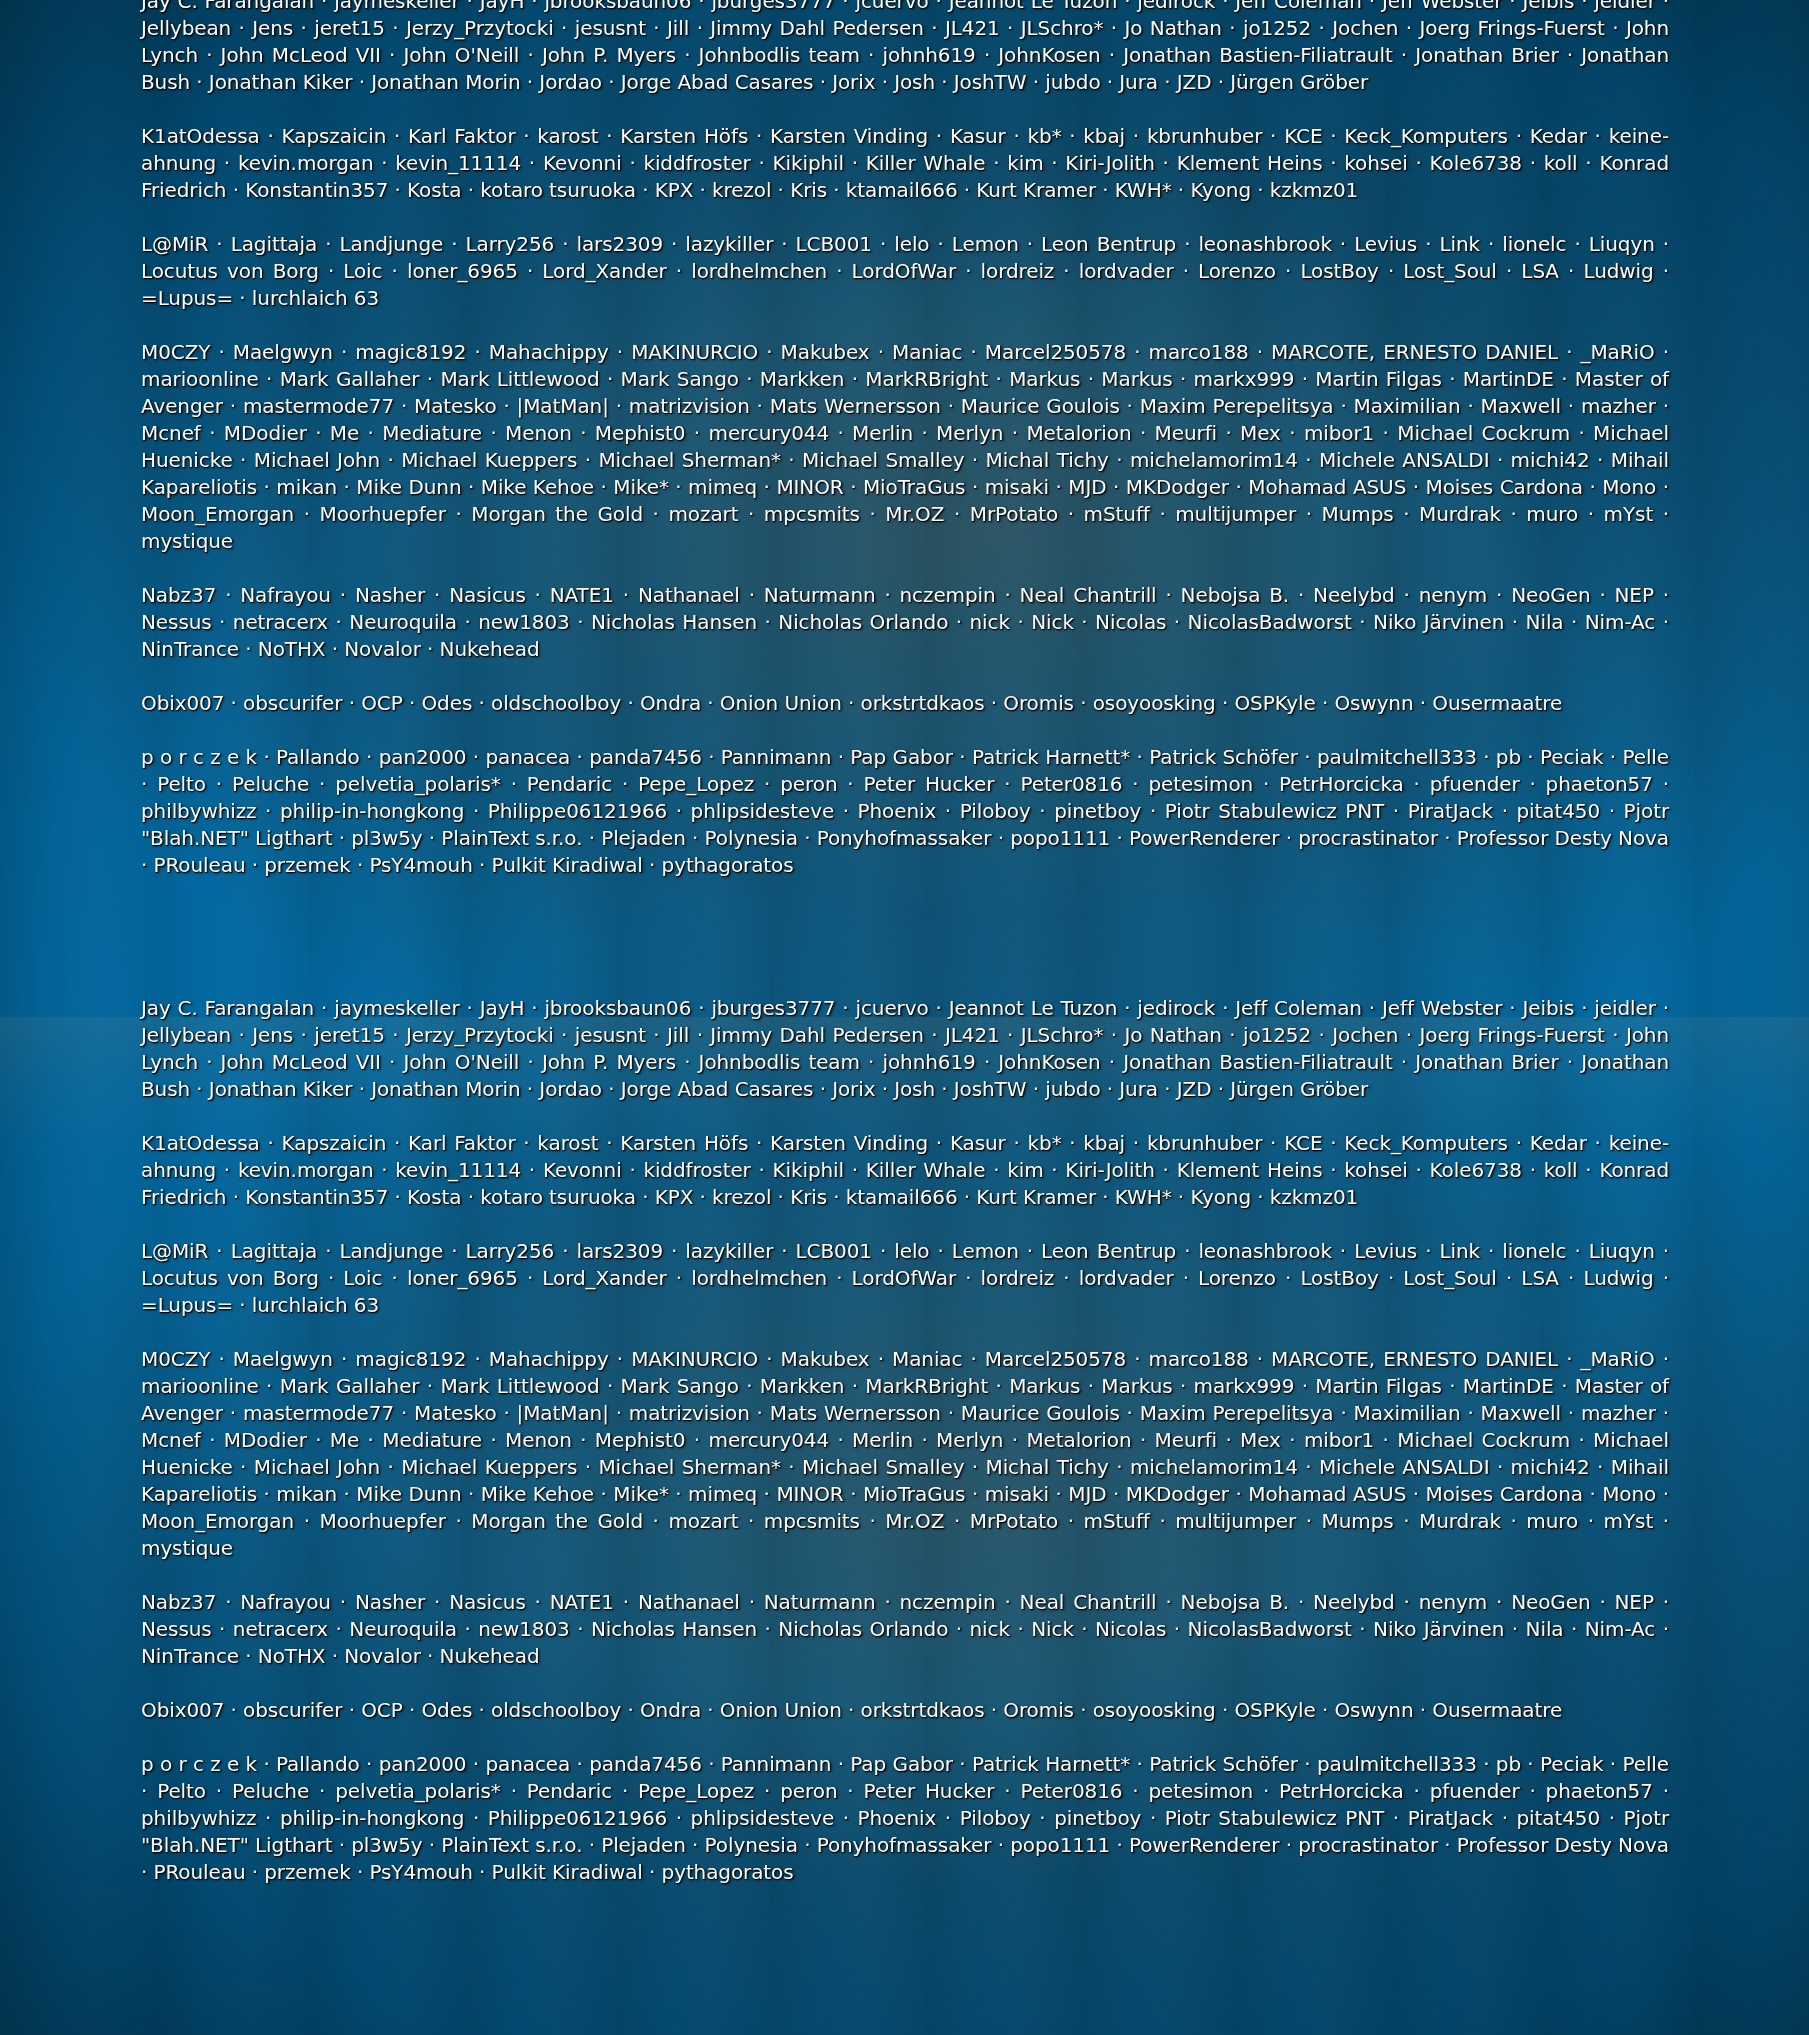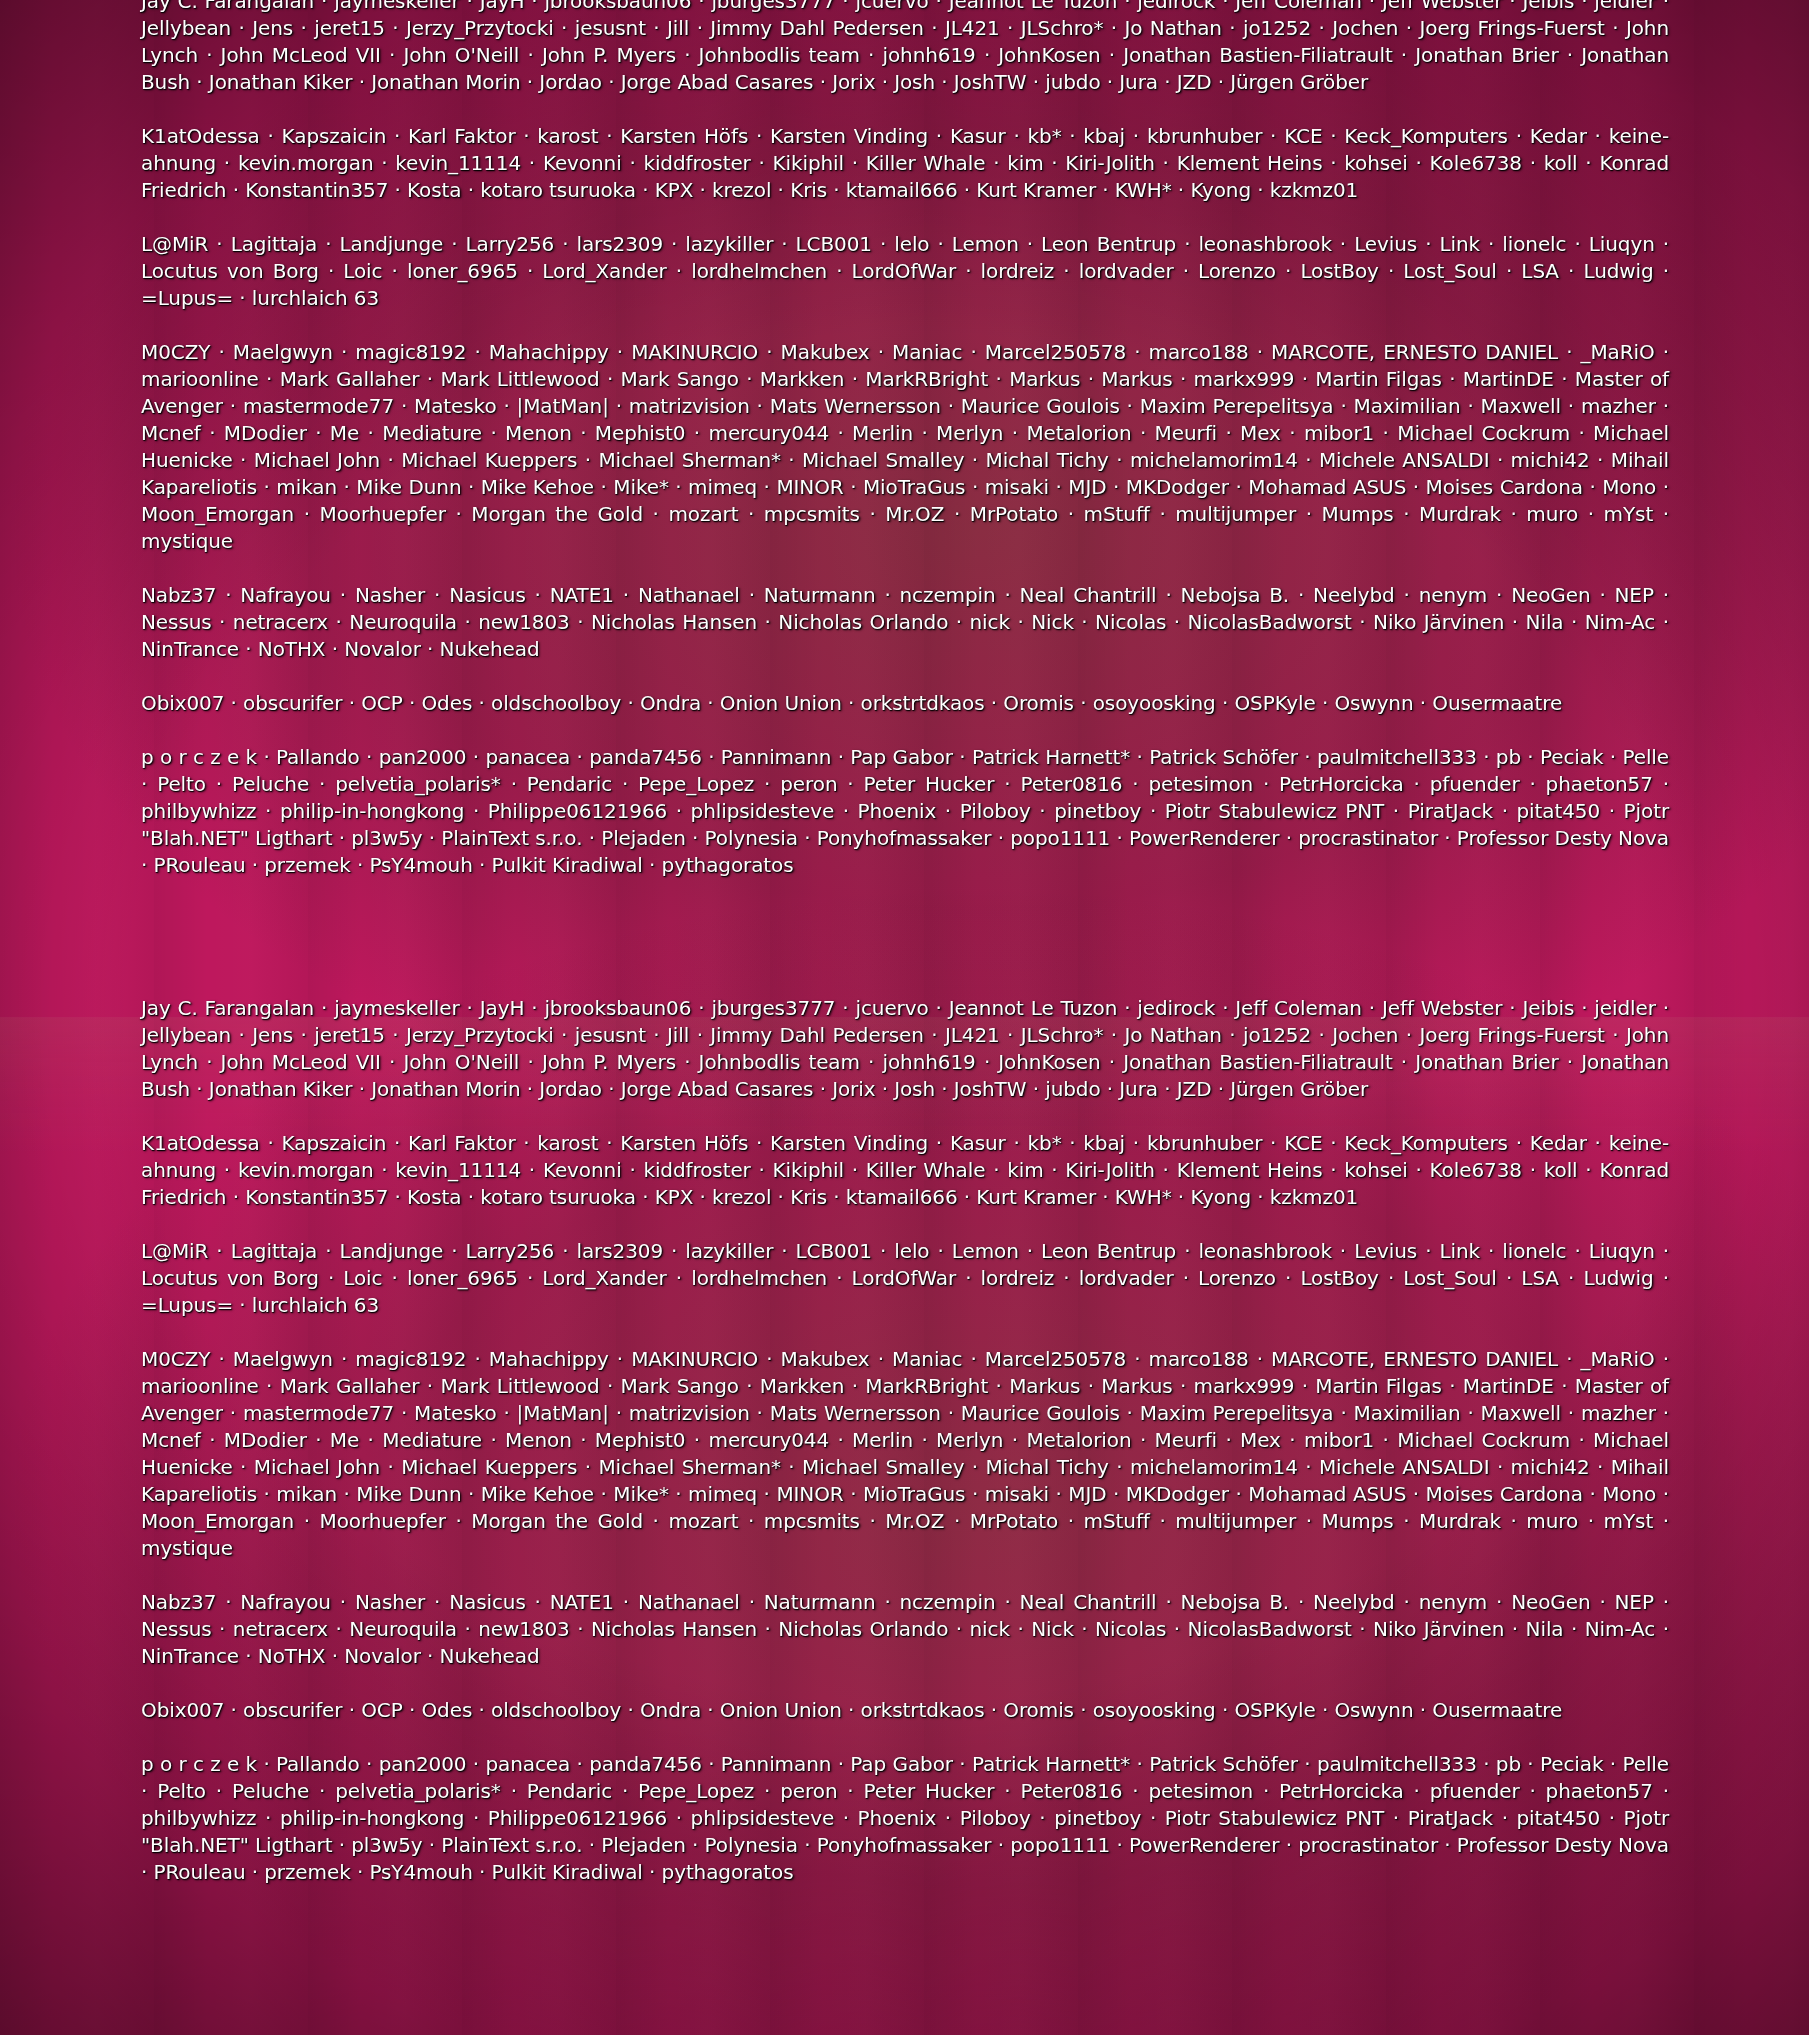--- a/index.html
+++ b/index.html
@@ -5,21 +5,21 @@
   html, body {
     margin: 0; padding: 0;
     width: 1809px; height: 2035px;
     background: #000;
     overflow: hidden;
   }
   .stage {
     position: relative;
     width: 1809px; height: 2035px;
     overflow: hidden;
-    background: #be185d;
+    background: #0369a1;
   }
   
   .glow-a {
     position: absolute; inset: 0;
     background: radial-gradient(ellipse 1244px 792px at 54% 26%,
       rgba(86,66,40,0.50) 0%, rgba(48,37,22,0.26) 48%, rgba(0,0,0,0) 78%);
   }
   
   .glow-b {
     position: absolute; inset: 0;

